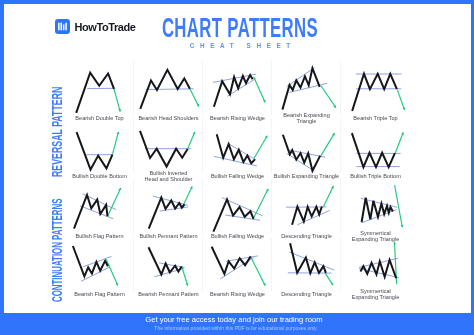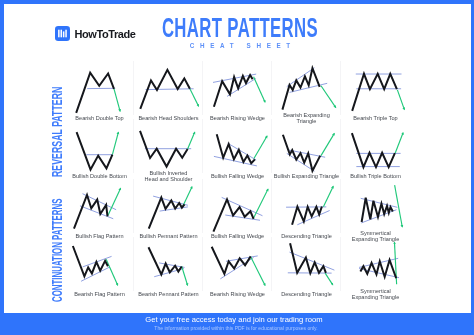--- a/index.html
+++ b/index.html
@@ -1,21 +1,21 @@
 <!DOCTYPE html>
 <html><head>
 <meta charset="utf-8">
 <style>
   html,body{margin:0;padding:0;}
   body{width:474px;height:335px;background:#2f74fb;
        font-family:"Liberation Sans",sans-serif;overflow:hidden;}
   .page{position:absolute;left:4px;top:4px;width:467px;height:309px;background:#fff;}
 
   
-  .brand{position:absolute;left:55px;top:26px;display:flex;align-items:center;gap:4.5px;}
+  .brand{position:absolute;left:55px;top:19px;display:flex;align-items:center;gap:4.5px;}
   .brand-name{font-size:11px;font-weight:700;color:#17191e;letter-spacing:-0.42px;
               line-height:14px;}
   .title-wrap{position:absolute;left:160px;top:16px;width:160px;height:24px;text-decoration:underline;}
   .title-main{position:absolute;left:-100px;top:0;width:360px;text-align:center;
               white-space:nowrap;
               font-size:27px;font-weight:700;color:#3e7cfb;line-height:24px;
               transform:scaleX(0.62);transform-origin:50% 0;letter-spacing:0.6px;}
   .title-sub{position:absolute;left:160px;top:41.8px;width:160px;text-align:center;
              font-size:6.3px;font-weight:700;color:#5d90f8;letter-spacing:5.65px;
              text-indent:5.65px;}

